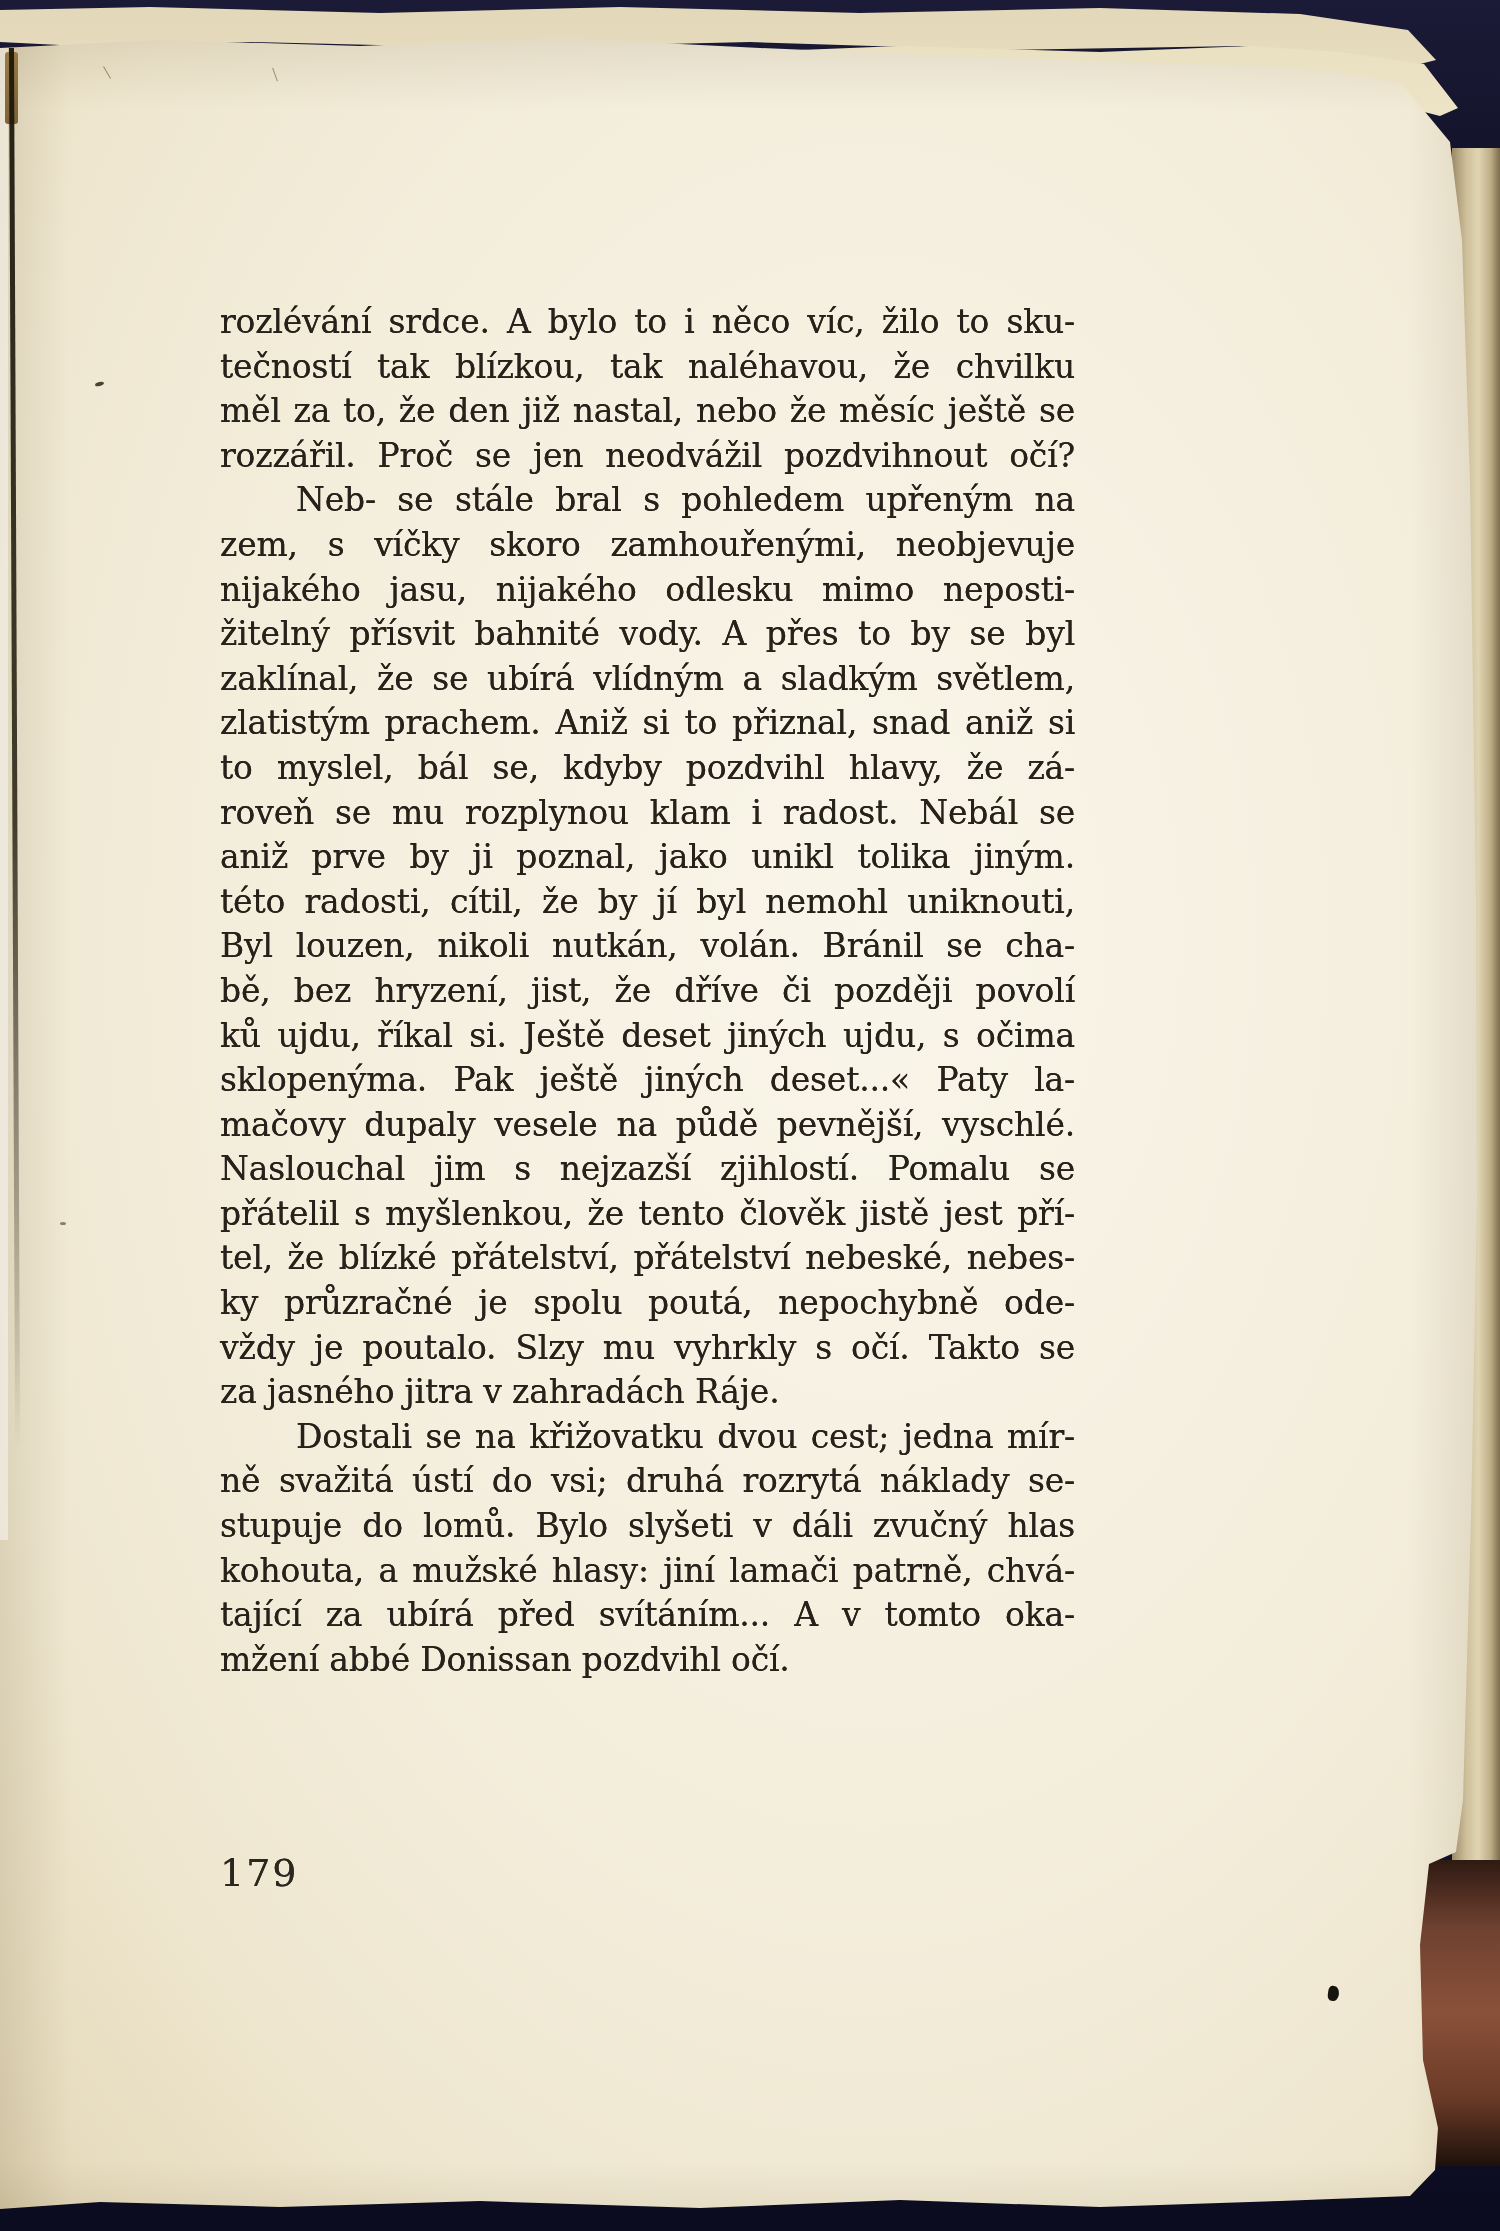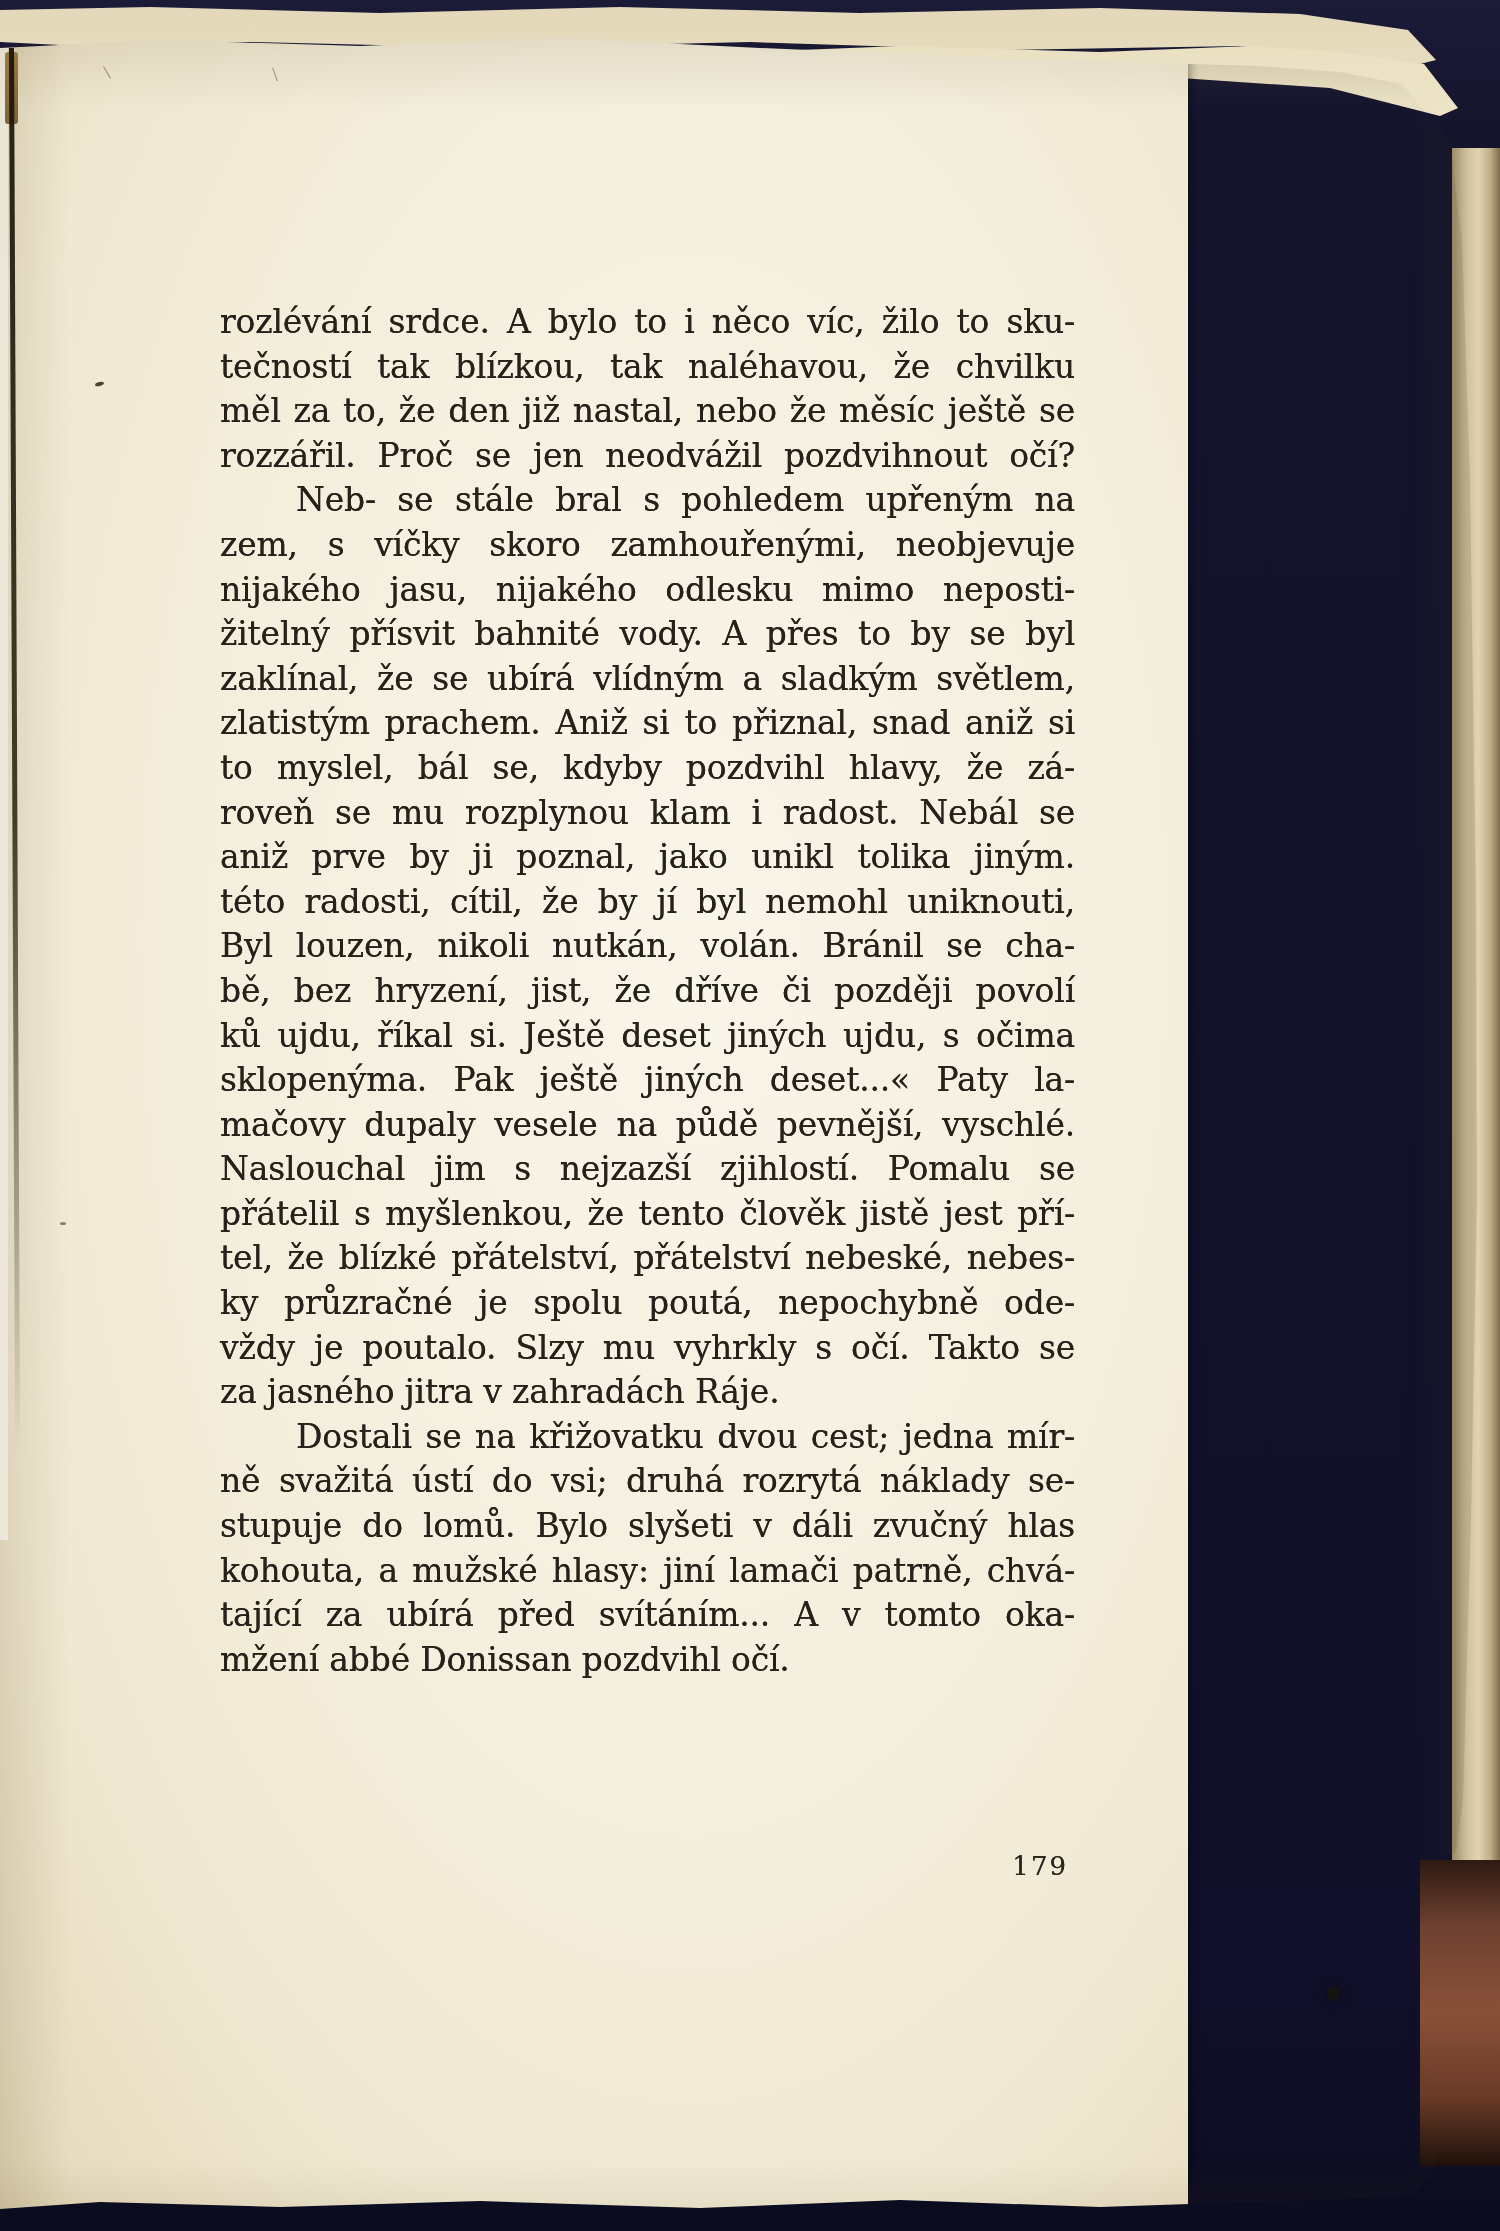--- a/index.html
+++ b/index.html
@@ -31,21 +31,21 @@
   }
   .deckle-b{
     position:absolute;left:0;top:0;width:1500px;height:170px;
     background:linear-gradient(180deg,#e8debf,#efe6ca);
     clip-path:polygon(700px 54px,900px 46px,1100px 52px,1250px 46px,1340px 52px,1424px 64px,1458px 108px,1440px 116px,1330px 88px,1180px 78px,1020px 84px,860px 78px,700px 84px);
     filter:drop-shadow(0 5px 2px rgba(58,48,28,0.7));
   }
 
   
   .page{
-    position:absolute;left:0;top:0;width:1188px;height:2231px;
+    position:absolute;left:0;top:0;width:1500px;height:2231px;
     background:
       radial-gradient(ellipse at 58% 42%, #f9f5e9 0%, #f4eedd 48%, #efe7d0 75%, #e7dcbf 92%, #dfd3b2 100%);
     clip-path:polygon(0px 48px,160px 40px,360px 46px,560px 38px,760px 48px,950px 56px,1120px 62px,1260px 66px,1340px 72px,1402px 84px,1450px 142px,1462px 240px,1470px 480px,1476px 900px,1477px 1200px,1471px 1520px,1463px 1800px,1456px 1852px,1429px 1864px,1420px 1945px,1423px 2060px,1438px 2128px,1435px 2170px,1410px 2196px,1280px 2201px,1100px 2207px,900px 2200px,700px 2208px,480px 2201px,280px 2207px,100px 2202px,0px 2209px);
     filter:drop-shadow(0 0 6px rgba(0,0,0,0.55));
   }
   
   .page-shading{
     position:absolute;left:0;top:0;width:1500px;height:2231px;pointer-events:none;
     background:
       linear-gradient(90deg, rgba(110,92,55,0.14) 0px, rgba(110,92,55,0.0) 70px),
@@ -72,21 +72,21 @@
     position:absolute;left:220px;top:300px;width:855px;
     font-size:33px;line-height:44.6px;letter-spacing:-0.2px;
     color:#26221b;
     text-shadow:0 0 0.5px rgba(40,34,24,0.9);
   }
   .line{text-align:justify;text-align-last:justify;height:44.6px;}
   .line.indent{padding-left:76px;}
   .line.no-just{text-align-last:left;}
   .page-number{
     position:absolute;left:220px;top:1851px;width:848px;
-    text-align:right;font-size:26px;letter-spacing:2px;color:#2a2620;
+    text-align:left;font-size:38px;letter-spacing:2px;color:#2a2620;
     text-shadow:0 0 0.5px rgba(40,34,24,0.85);
   }
 
   
   .speck{position:absolute;border-radius:50%;}
   .speck-1{left:95px;top:382px;width:9px;height:4px;background:#4a4336;transform:rotate(-15deg);}
   .speck-2{left:60px;top:1222px;width:6px;height:3px;background:#8a7f66;}
   .speck-3{left:1328px;top:1986px;width:11px;height:15px;background:#16140f;border-radius:40% 60% 55% 45%;transform:rotate(8deg);}
   .scratch{position:absolute;width:14px;height:1px;background:#9a8c6a;}
   .scratch-1{left:100px;top:72px;transform:rotate(60deg);}

